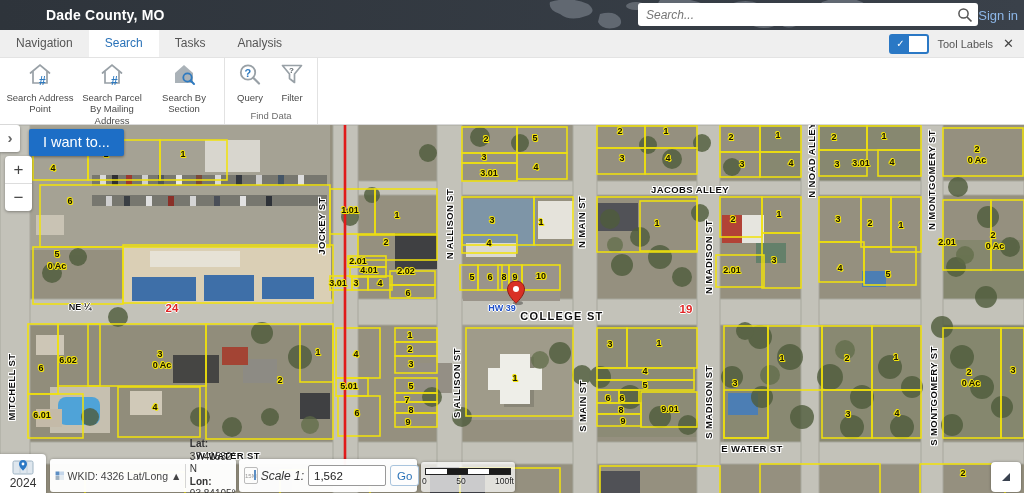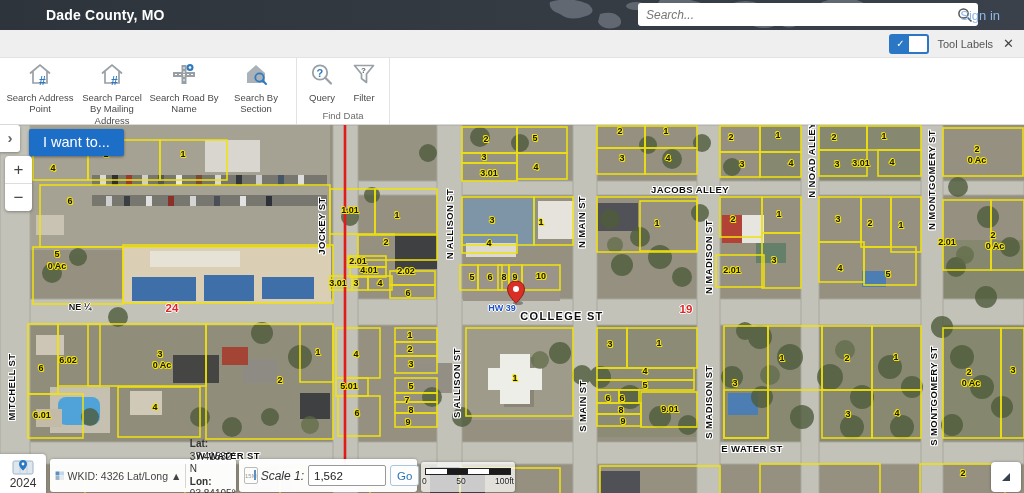--- a/index.html
+++ b/index.html
@@ -6,21 +6,21 @@
   #app{position:relative;width:1024px;height:493px;overflow:hidden;
        font-family:"Liberation Sans",sans-serif;background:#fff;}
 
   
   #hdr{position:relative;height:30px;background:linear-gradient(90deg,#2e343b,#3a414a);overflow:hidden;}
   #hdr .title{position:absolute;left:10px;top:7px;color:#fff;font-size:14px;font-weight:bold;letter-spacing:.2px;padding-left:36px;}
   #worldmap{position:absolute;left:540px;top:0;opacity:.85;}
   #hdr-search{position:absolute;left:638px;top:3px;width:340px;height:23px;background:#fff;border-radius:3px;display:flex;align-items:center;}
   #hdr-search input{flex:1;border:0;outline:none;background:transparent;font-style:italic;font-size:12px;color:#333;padding:0 8px;font-family:"Liberation Sans",sans-serif;}
   #hdr-search .mag{width:26px;display:flex;align-items:center;justify-content:center;cursor:pointer;}
-  #signin{position:absolute;right:24px;top:8px;color:#8db7e8;font-size:13px;cursor:pointer;}
+  #signin{position:absolute;right:6px;top:8px;color:#8db7e8;font-size:13px;cursor:pointer;}
 
   
   #tabbar{position:relative;height:27px;background:#efefef;border-bottom:1px solid #e3e3e3;display:flex;align-items:stretch;}
   .tab{padding:6px 16px 0 16px;font-size:12px;color:#555;cursor:pointer;}
   .tab.active{background:#fff;color:#2a72b8;}
   #tab-right{position:absolute;right:8px;top:0;height:27px;display:flex;align-items:center;gap:8px;}
   #toollabels-toggle{width:36px;height:16px;border:2px solid #2a78c5;border-radius:3px;background:#fff;display:flex;cursor:pointer;}
   #toollabels-toggle .on{width:18px;height:16px;background:#2a78c5;color:#fff;font-size:10px;line-height:16px;text-align:center;}
   #toollabels-label{font-size:11px;color:#555;}
   #ribbon-close{font-size:13px;color:#444;cursor:pointer;padding:0 2px;}
@@ -113,20 +113,26 @@
         <svg width="16" height="16" viewBox="0 0 16 16">
             <circle cx="6.5" cy="6.5" r="4.6" fill="none" stroke="#555" stroke-width="1.5"></circle>
             <line x1="10" y1="10" x2="14.5" y2="14.5" stroke="#555" stroke-width="1.7"></line>
           </svg>
       </span>
     </div>
     <span id="signin">Sign in</span>
   </div>
 
   <div id="tabbar">
+    <div id="tabs" style="display: flex;">
+        <div class="tab">Navigation</div>
+        <div class="tab active">Search</div>
+        <div class="tab">Tasks</div>
+        <div class="tab">Analysis</div>
+      </div>
     <div id="tab-right">
       <div id="toollabels-toggle">
         <span class="on">✓</span>
       </div>
       <span id="toollabels-label">Tool Labels</span>
       <span id="ribbon-close">✕</span>
     </div>
   </div>
 
   <div id="ribbon">
@@ -140,30 +146,20 @@
               </svg></span>
             <div class="lab">Search Address Point</div>
           </div>
           <div class="rbtn">
             <span><svg width="26" height="24" viewBox="0 0 26 24">
                 <path d="M3.5 11 L13 3 L22.5 11" fill="none" stroke="#98a0a6" stroke-width="1.7" stroke-linecap="round"></path>
                 <path d="M6 9.2 V21 H20 V9.2" fill="none" stroke="#98a0a6" stroke-width="1.7"></path>
                 <text x="12" y="22.5" font-size="12" font-weight="bold" fill="#2e7ac0">#</text>
               </svg></span>
             <div class="lab">Search Parcel By Mailing Address</div>
-          </div>
-          <div class="rbtn">
-            <span><svg width="26" height="24" viewBox="0 0 26 24">
-                <rect x="10.5" y="3" width="5" height="19" fill="#98a0a6"></rect>
-                <rect x="2" y="10" width="22" height="5" fill="#98a0a6"></rect>
-                <path d="M13 5 V20 M4 12.5 H22" stroke="#fff" stroke-width="1" stroke-dasharray="2 2"></path>
-                <circle cx="19" cy="5.5" r="3.5" fill="#2e7ac0"></circle>
-                <circle cx="19" cy="5.5" r="1.3" fill="#fff"></circle>
-              </svg></span>
-            <div class="lab">Search Road By Name</div>
           </div>
           <div class="rbtn">
             <span><svg width="26" height="24" viewBox="0 0 26 24">
                 <path d="M4 11 L13 3 L22 11 V21 H4 Z" fill="#aab2b8"></path>
                 <circle cx="16.5" cy="15.5" r="4.2" fill="none" stroke="#2e7ac0" stroke-width="1.8"></circle>
                 <line x1="19.5" y1="18.5" x2="23" y2="22" stroke="#2e7ac0" stroke-width="2" stroke-linecap="round"></line>
               </svg></span>
             <div class="lab">Search By Section</div>
           </div>
         </div>

